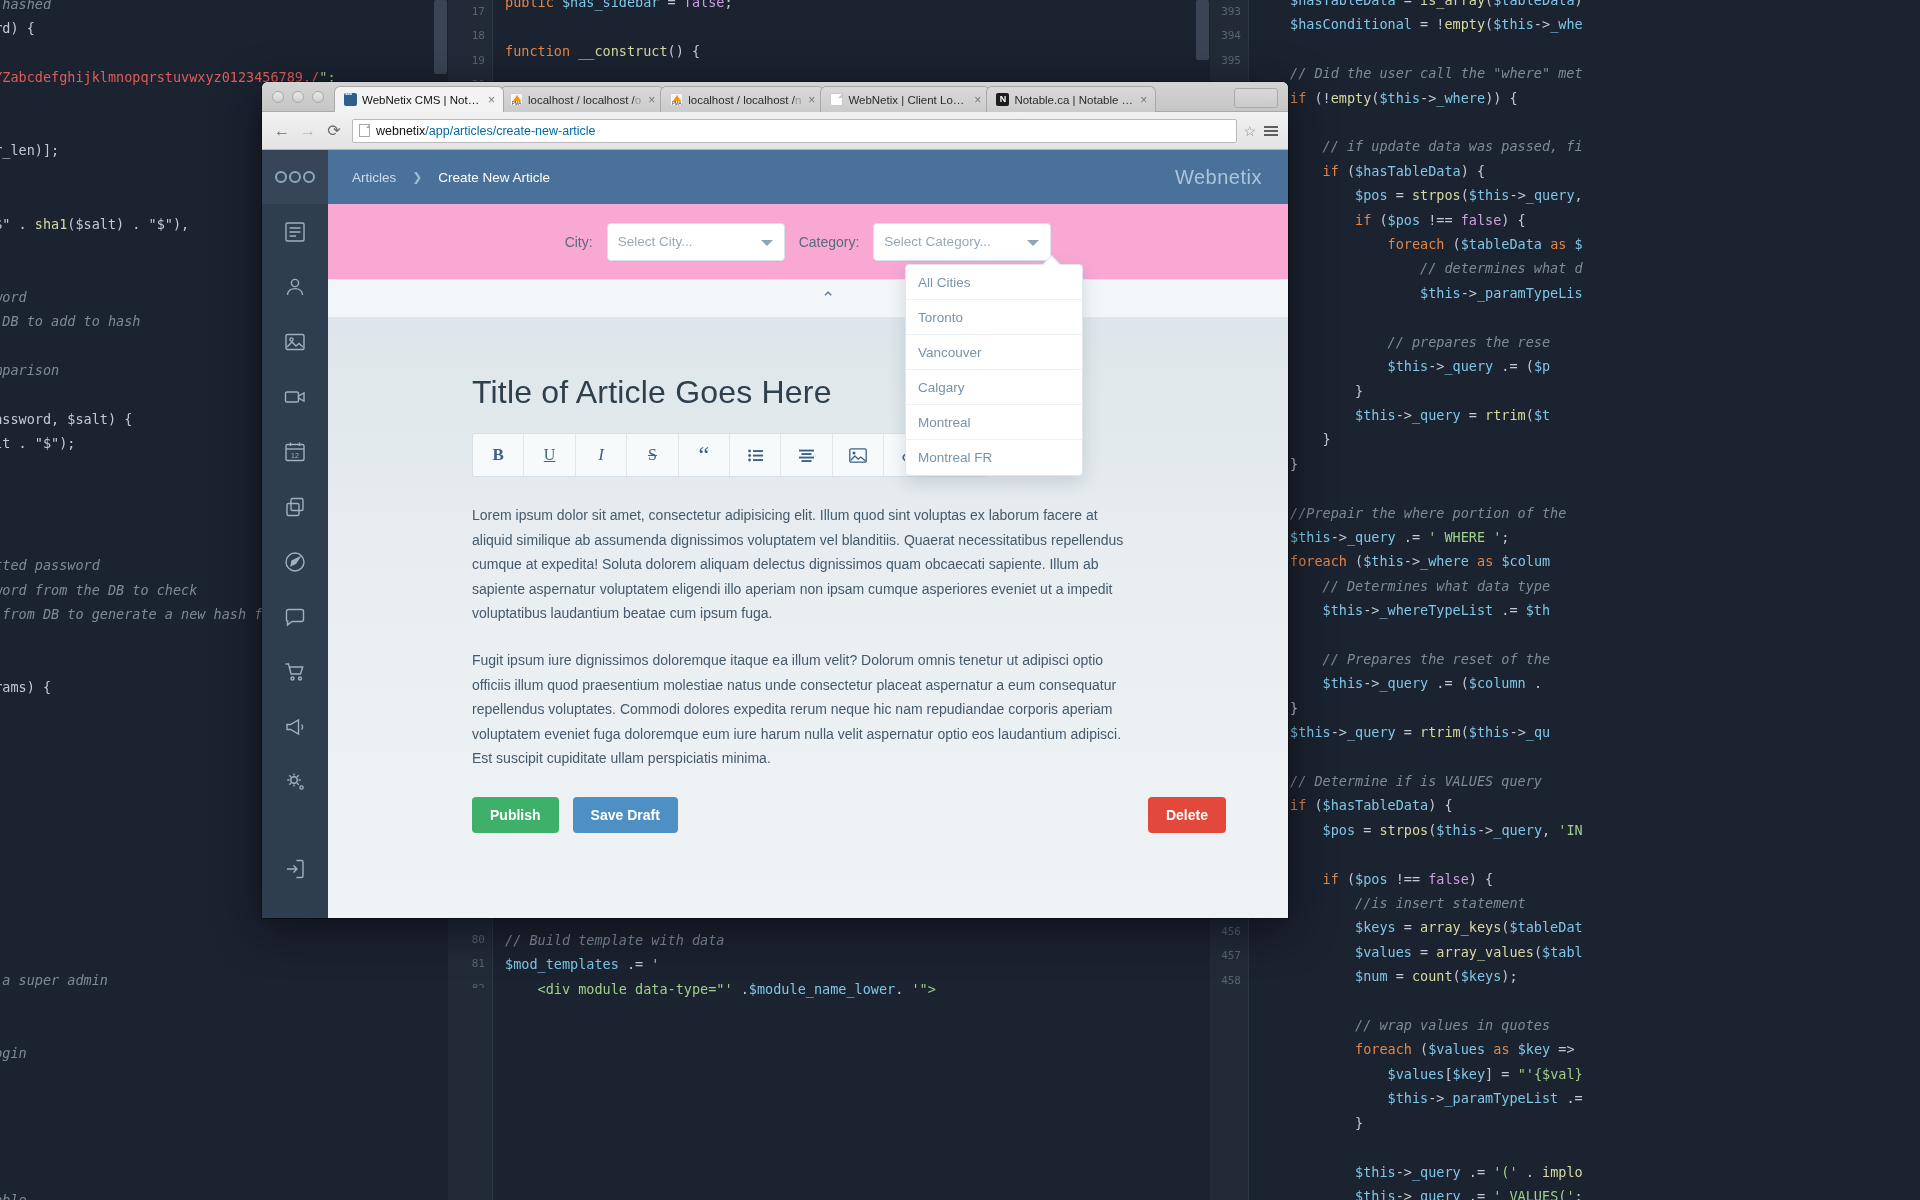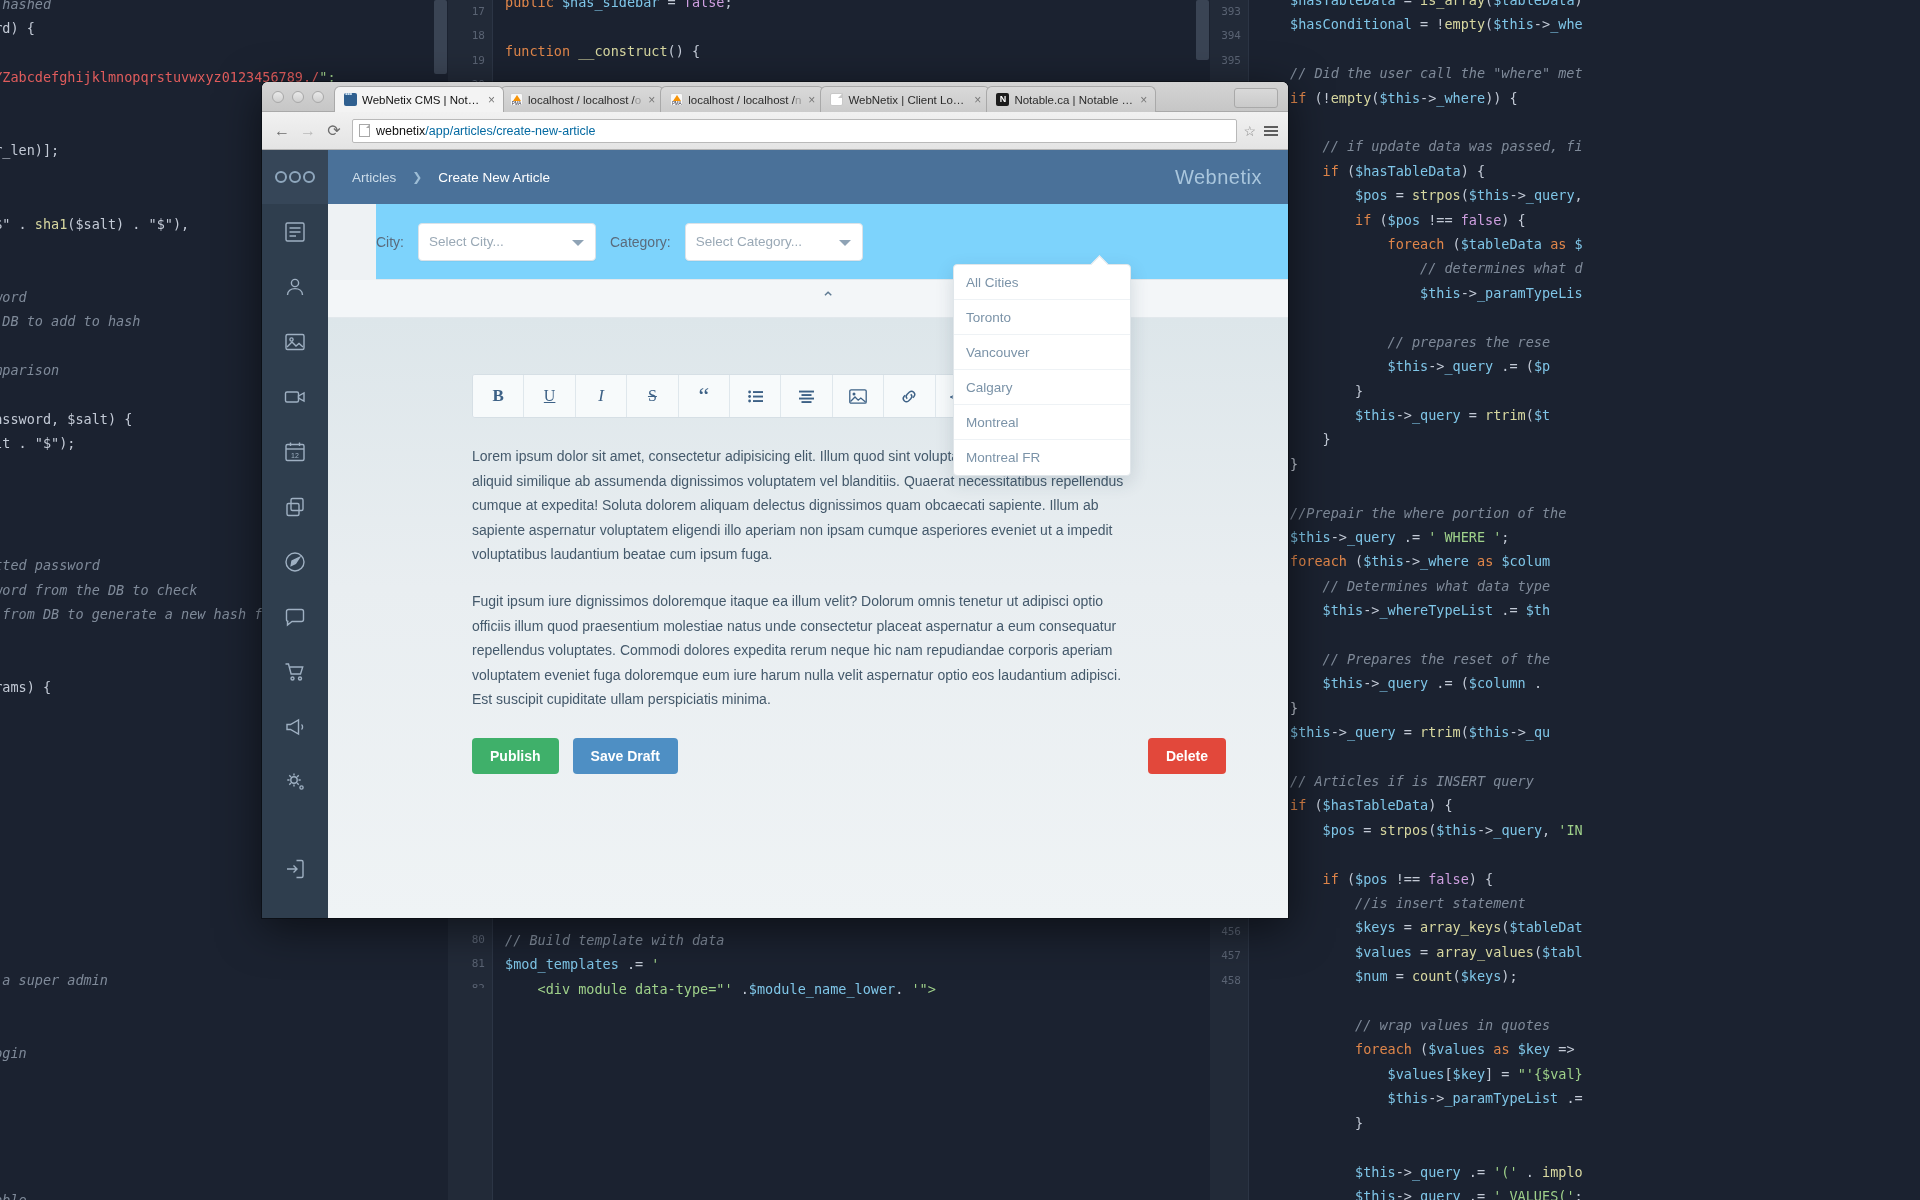--- a/index.html
+++ b/index.html
@@ -241,27 +241,26 @@
   }
   #breadcrumb { display:flex; align-items:center; gap:16px; font-size:13.5px; }
   #bc-articles { color:#cdddea; }
   #bc-sep { color:#9dbdd6; font-size:12px; }
   #bc-current { color:#ffffff; font-weight:normal; }
   #brand { position:absolute; right:26px; top:16px; color:#a9c6dd; font-size:20px; letter-spacing:.5px; }
 
   
   #filterbar {
     height: 76px;
-    background: #7dd3fc;
+    background: #f9a8d4;
     border-bottom: 1px solid #e2e8ec;
-    display:flex; align-items:center; justify-content:flex-start;
+    display:flex; align-items:center; justify-content:center;
     gap: 14px;
     position: relative;
     z-index: 30;
-    margin-left: 48px;
   }
   .flabel { font-size: 14px; color:#5a6b7c; }
   .selectbox {
     width: 178px; height: 38px;
     background:#fff; border:1px solid #dbe2e8;
     border-radius: 4px;
     display:flex; align-items:center;
     padding: 0 10px;
     font-size: 13.5px;
     color:#9aa9b6;
@@ -496,21 +495,21 @@
 <span class="var">$this</span>-&gt;<span class="var">_query</span> .= <span class="str">' WHERE '</span>;
 <span class="kw">foreach</span> (<span class="var">$this</span>-&gt;<span class="var">_where</span> <span class="kw">as</span> <span class="var">$colum</span>
     <span class="cm">// Determines what data type</span>
     <span class="var">$this</span>-&gt;<span class="var">_whereTypeList</span> .= <span class="var">$th</span>
 
     <span class="cm">// Prepares the reset of the</span>
     <span class="var">$this</span>-&gt;<span class="var">_query</span> .= (<span class="var">$column</span> .
 }
 <span class="var">$this</span>-&gt;<span class="var">_query</span> = <span class="fn">rtrim</span>(<span class="var">$this</span>-&gt;<span class="var">_qu</span>
 
-<span class="cm">// Articles if is INSERT query</span>
+<span class="cm">// Determine if is VALUES query</span>
 <span class="kw">if</span> (<span class="var">$hasTableData</span>) {
     <span class="var">$pos</span> = <span class="fn">strpos</span>(<span class="var">$this</span>-&gt;<span class="var">_query</span>, <span class="str">'IN</span>
 
     <span class="kw">if</span> (<span class="var">$pos</span> !== <span class="num">false</span>) {
         <span class="cm">//is insert statement</span>
         <span class="var">$keys</span> = <span class="fn">array_keys</span>(<span class="var">$tableDat</span>
         <span class="var">$values</span> = <span class="fn">array_values</span>(<span class="var">$tabl</span>
         <span class="var">$num</span> = <span class="fn">count</span>(<span class="var">$keys</span>);
 
         <span class="cm">// wrap values in quotes</span>
@@ -744,20 +743,21 @@
           <div class="dd-item">Montreal</div>
           <div class="dd-item">Montreal FR</div>
         </div>
       </div>
 
       <div id="collapsebar">
         <span id="collapse-chevron">⌃</span>
       </div>
 
       <div id="canvas">
+        <div id="article-title">Title of Article Goes Here</div>
 
         <div id="editor-toolbar">
           <div class="tb-btn bold">B</div>
           <div class="tb-btn uline">U</div>
           <div class="tb-btn ital">I</div>
           <div class="tb-btn">
             <span style="text-decoration:line-through; font-family:'Liberation Serif',serif; font-size:16px;">S</span>
           </div>
           <div class="tb-btn">
             <span style="font-family:'Liberation Serif',serif; font-size:24px; line-height:14px;">“</span>

